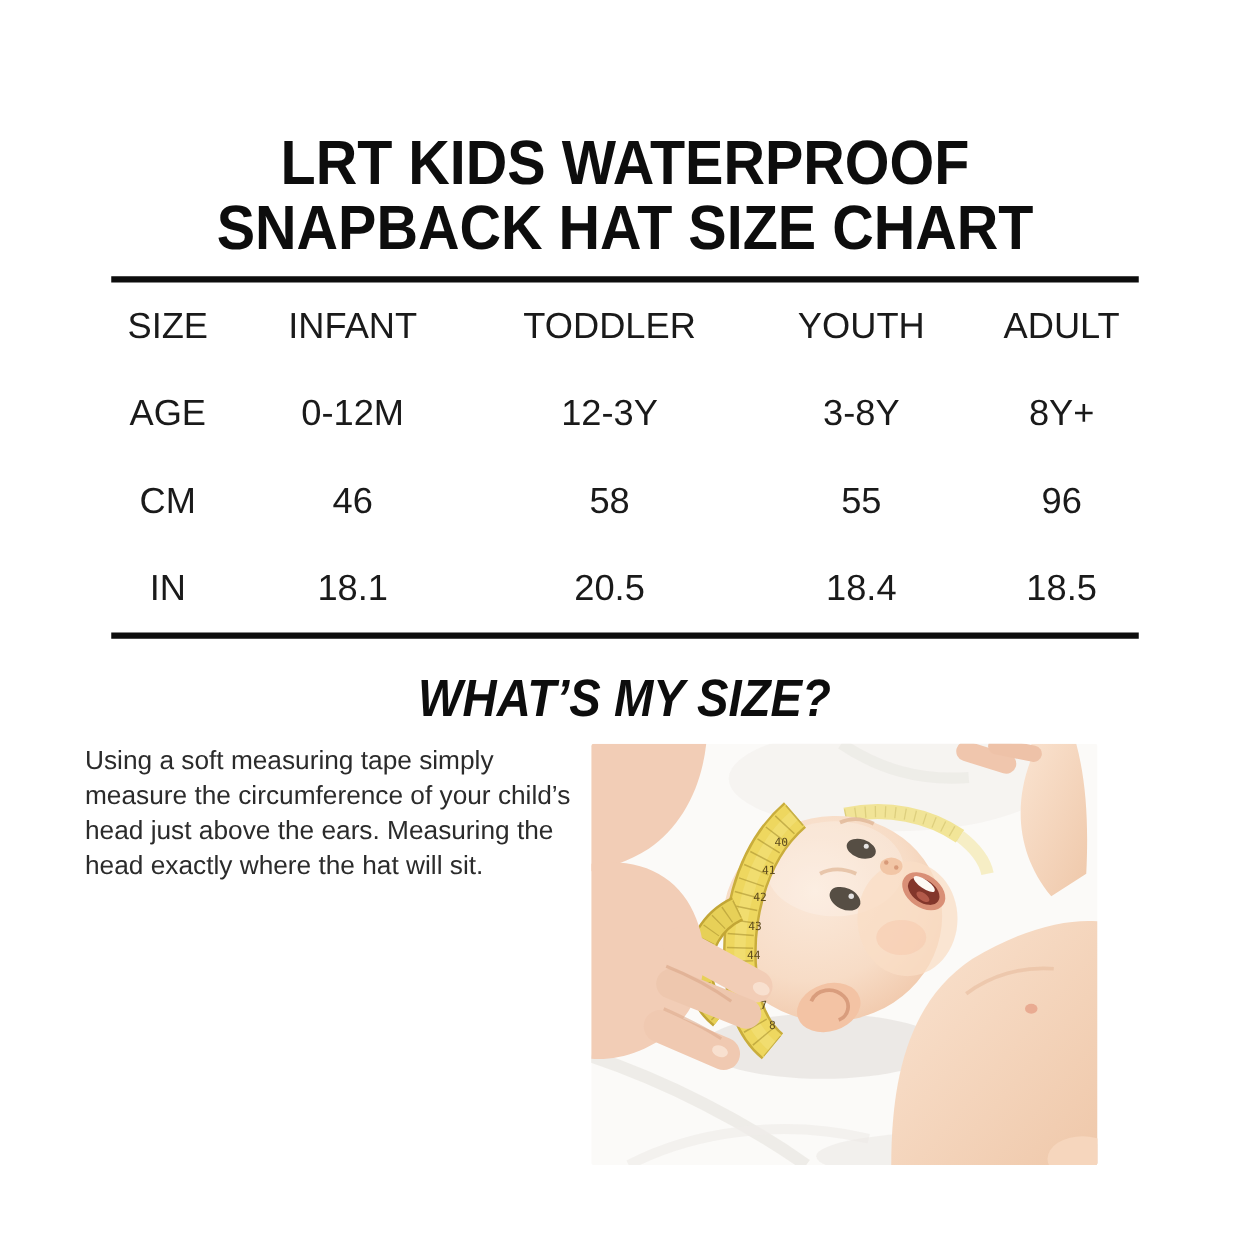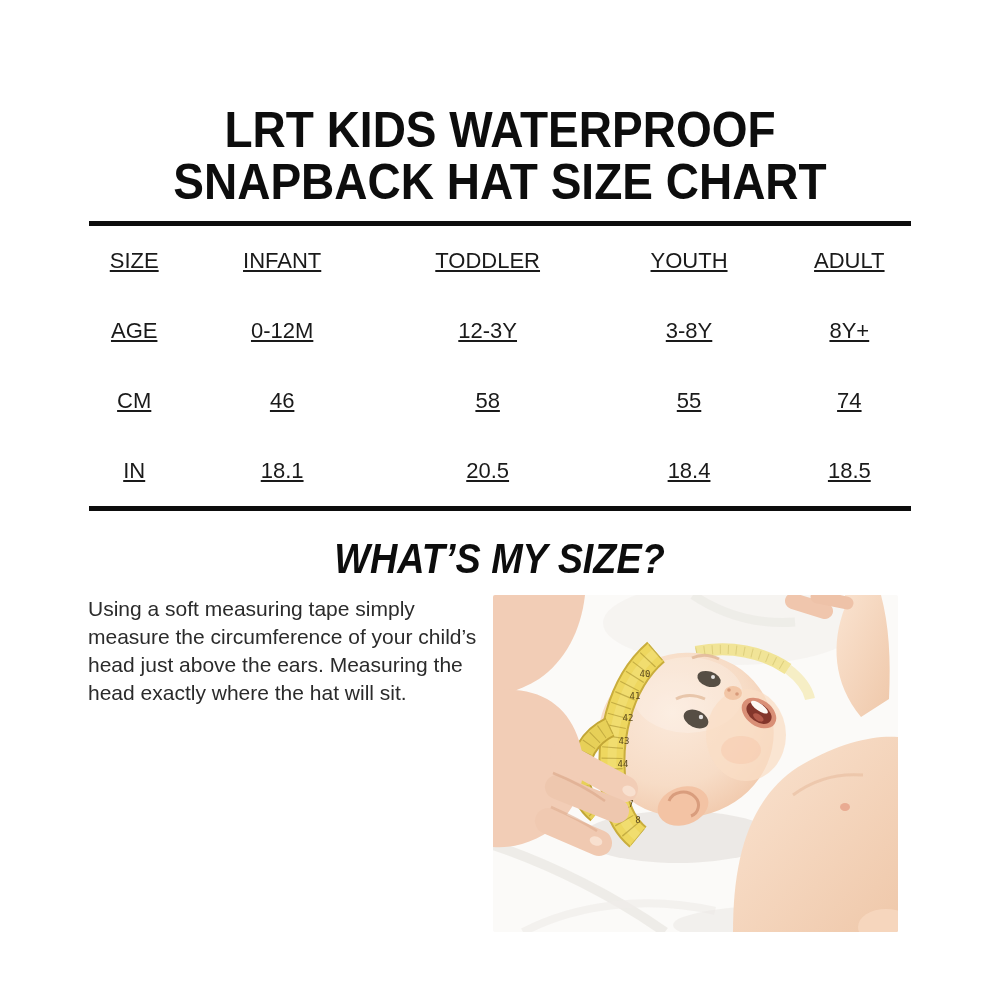--- a/index.html
+++ b/index.html
@@ -14,28 +14,28 @@
   }
   .title span { display:block; }
   .size-table {
     width:822px; margin:13px auto 0 auto;
     border-top:5px solid #0d0d0d; border-bottom:5px solid #0d0d0d;
     display:grid; grid-template-columns:11% 25% 25% 24% 15%;
   }
   .trow { display:contents; }
   .cell {
     height:70px; display:flex; align-items:center; justify-content:center;
-    font-size:22px; color:#1a1a1a; white-space:nowrap;text-decoration:underline;
+    font-size:29px; color:#1a1a1a; white-space:nowrap;
   }
   .guide-heading {
     margin:24px auto 0 auto; width:fit-content; text-align:center;
     font-weight:bold; font-style:italic; font-size:42px; color:#0d0d0d;
     transform:scaleX(0.9); transform-origin:50% 50%;
   }
-  .content { display:flex; margin:12px 0 0 88px; gap:14px; align-items:flex-start; }
+  .content { display:flex; margin:12px 0 0 68px; gap:14px; align-items:flex-start; }
   .text-col { width:391px; }
   .text-col p { margin:0 0 21px 0; font-size:21px; line-height:28px; color:#2b2b2b; }
   .photo-svg { display:block; border-radius:2px; }
   .tapenum { font-family:"DejaVu Sans Mono", monospace; font-size:9px; fill:#5d4b1e; }
 </style>
 </head>
 <body>
 
 <div class="page">
 
@@ -57,21 +57,21 @@
       <div class="cell">0-12M</div>
       <div class="cell">12-3Y</div>
       <div class="cell">3-8Y</div>
       <div class="cell">8Y+</div>
     </div>
     <div class="trow">
       <div class="cell">CM</div>
       <div class="cell">46</div>
       <div class="cell">58</div>
       <div class="cell">55</div>
-      <div class="cell">74</div>
+      <div class="cell">96</div>
     </div>
     <div class="trow">
       <div class="cell">IN</div>
       <div class="cell">18.1</div>
       <div class="cell">20.5</div>
       <div class="cell">18.4</div>
       <div class="cell">18.5</div>
     </div>
   </div>
 

